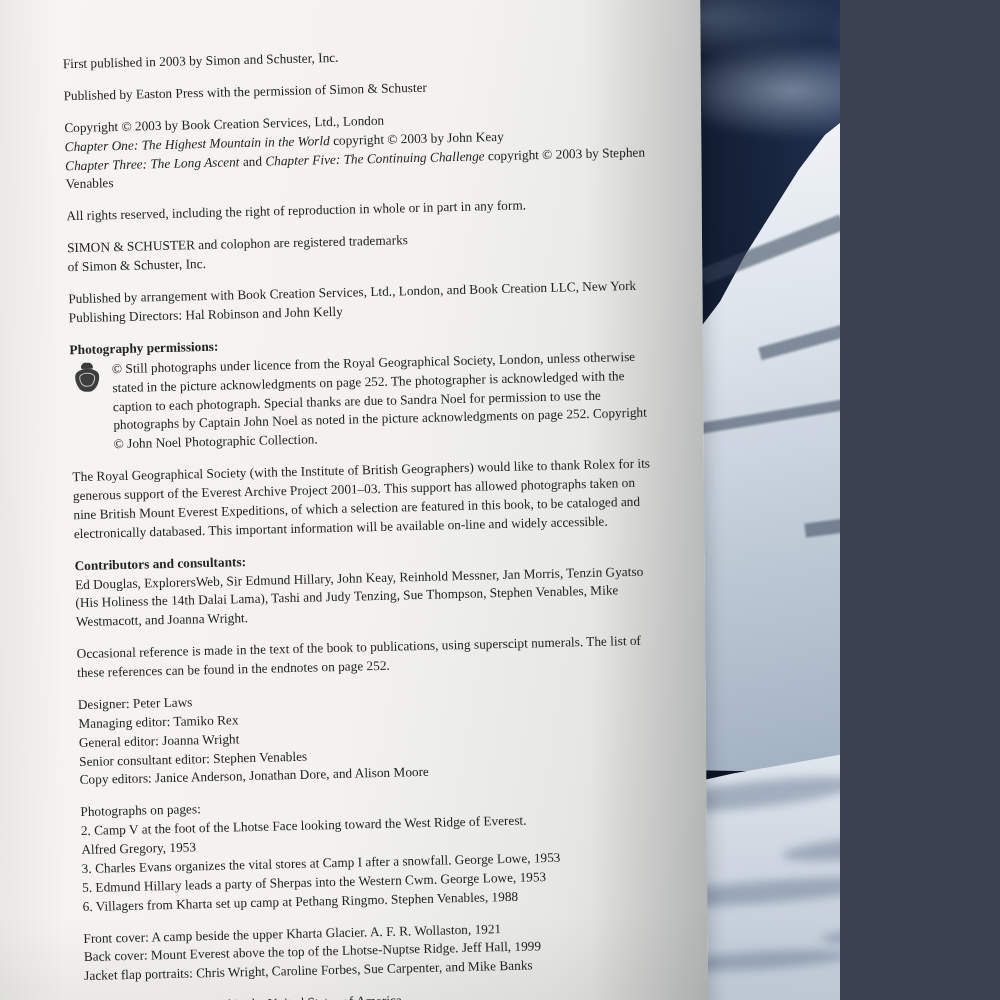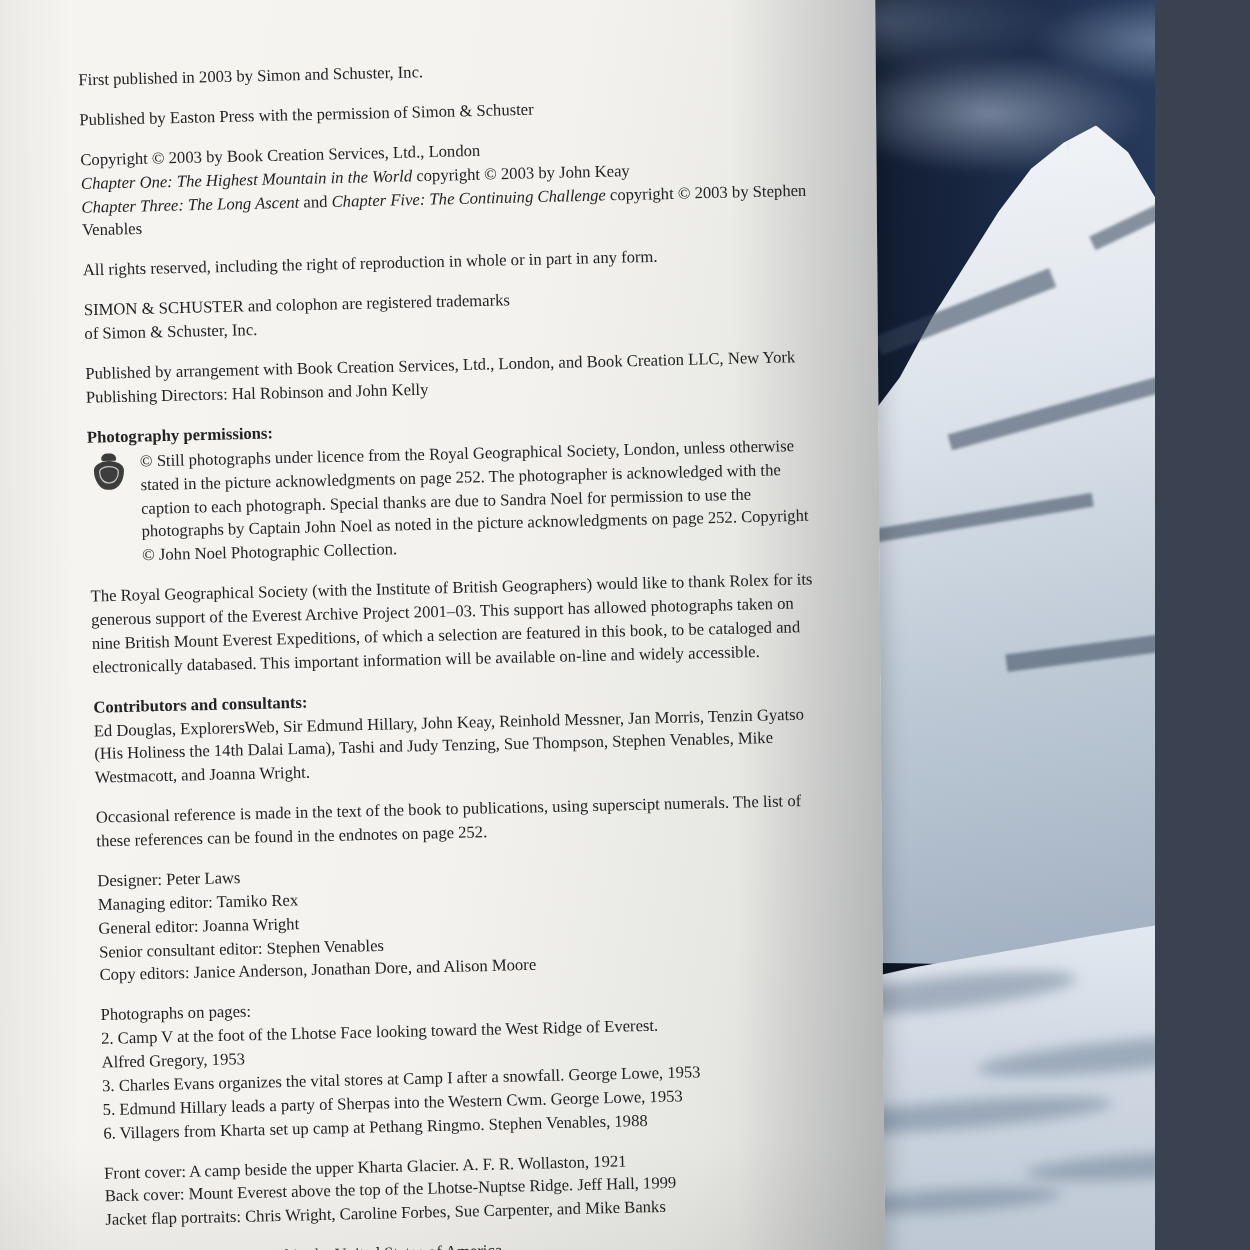--- a/index.html
+++ b/index.html
@@ -9,21 +9,21 @@
     height: 1000px;
     overflow: hidden;
     background: #3a4150;
   }
   body {
     font-family: "Liberation Serif", serif;
   }
 
   #scene {
     position: relative;
-    width: 924px;
+    width: 840px;
     height: 1000px;
     overflow: hidden;
     background: #84cc16;
   }
 
   
   #photo-page {
     position: absolute;
     left: 640px;
     top: -10px;

